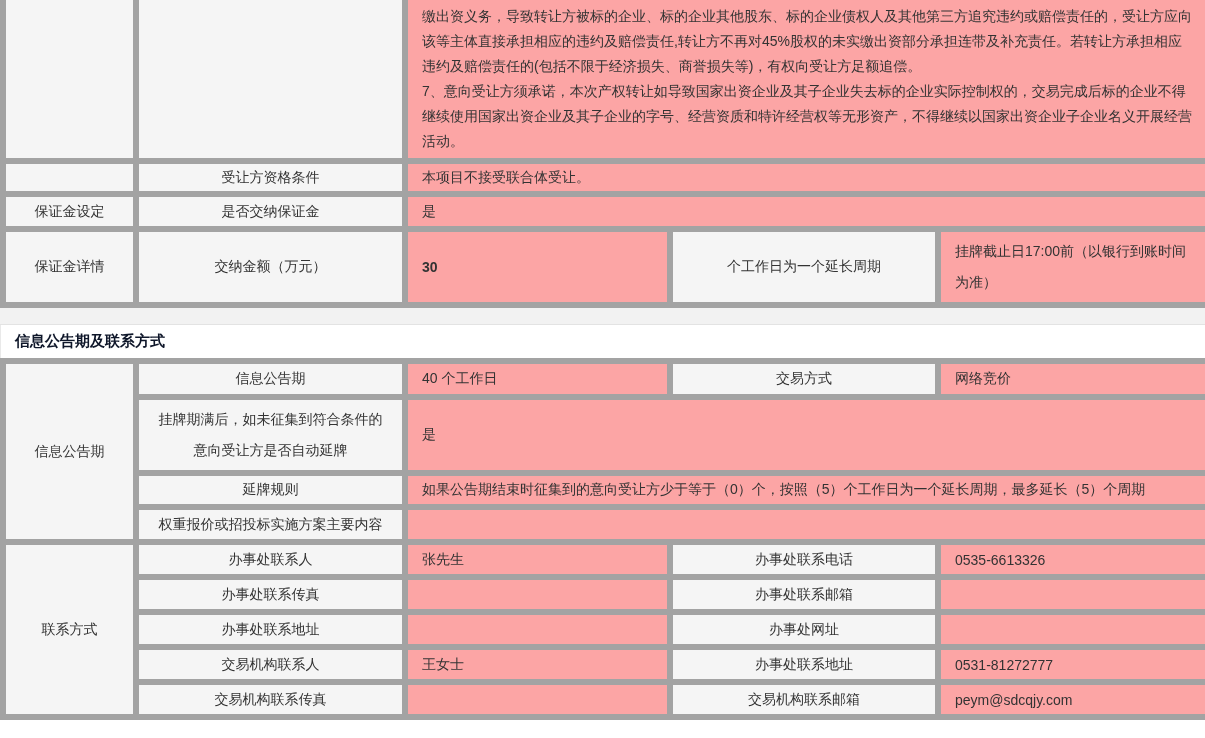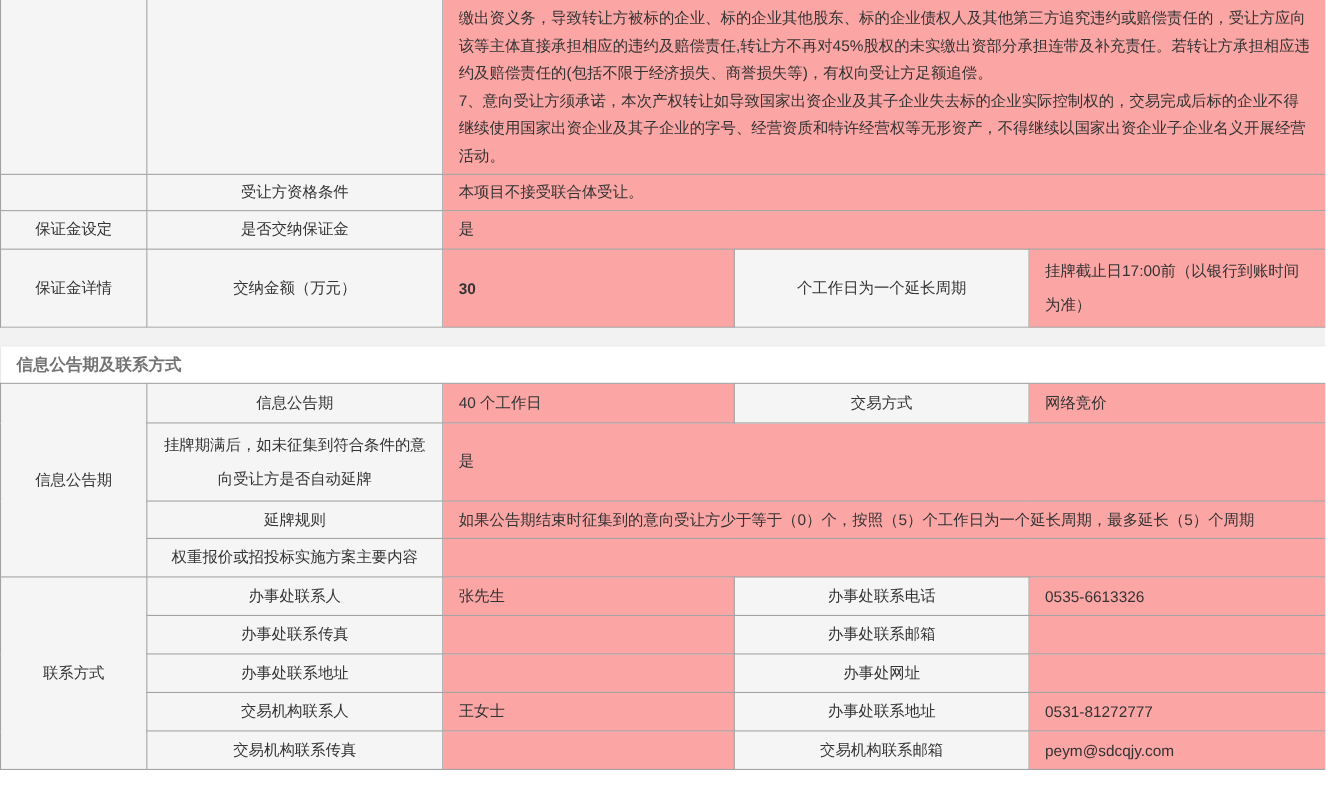--- a/index.html
+++ b/index.html
@@ -1,33 +1,33 @@
 <!DOCTYPE html>
 <html><head>
 <meta charset="utf-8">
 <style>
   html,body{margin:0;padding:0;background:#ffffff;}
   body{font-family:"Liberation Sans","DejaVu Sans",sans-serif;font-size:14px;color:#333;}
   .viewport{width:1205px;height:738px;overflow:hidden;position:relative;background:#fff;}
 
   table.t{border-collapse:collapse;table-layout:fixed;width:1205px;}
-  table.t td{border:1px solid #a3a3a3;font-size:14px;color:#333;padding:4px 14px;word-break:break-all;}
+  table.t td{border:6px solid #a3a3a3;font-size:14px;color:#333;padding:4px 14px;word-break:break-all;}
   table.t td:last-child{border-right:none;}
   table.t1 tr:first-child td{border-top:none;}
   td.lbl{background:#f5f5f5;text-align:center;}
   td.val{background:#fca5a5;text-align:left;}
   td.para{vertical-align:top;line-height:25px;padding:1px 15px 0 15px;}
   td.para p{margin:0;}
   .lh-wide{line-height:31px;}
   .bold{font-weight:bold;color:#1a1a1a;}
 
   .gap1{height:16px;background:#f2f2f2;}
   .sec2{border-top:1px solid #e3e3e3;}
   .sec-header{height:33px;display:flex;align-items:center;padding-left:14px;
-    font-weight:bold;font-size:15px;color:#737373;background:#fff;border-left:1px solid #e9e9e9;}
+    font-weight:bold;font-size:15px;color:#0f172a;background:#fff;border-left:1px solid #e9e9e9;}
   .gap2{height:8px;background:#ffffff;}
 </style>
 </head>
 <body>
 
 <div class="viewport">
 
   <table class="t t1">
     <colgroup>
         <col style="width:133px">

